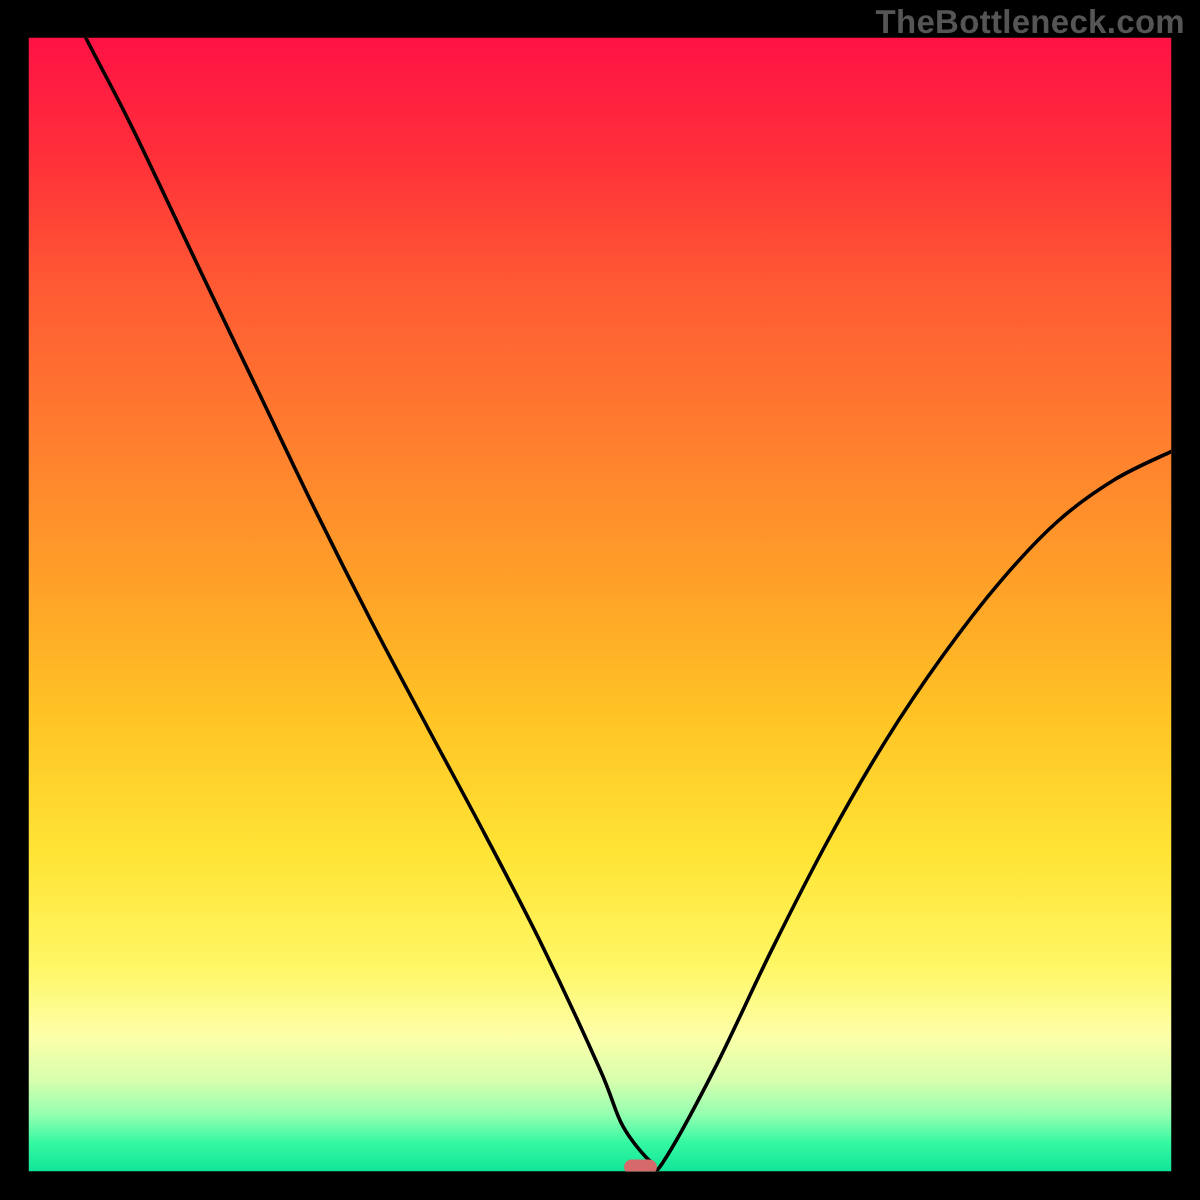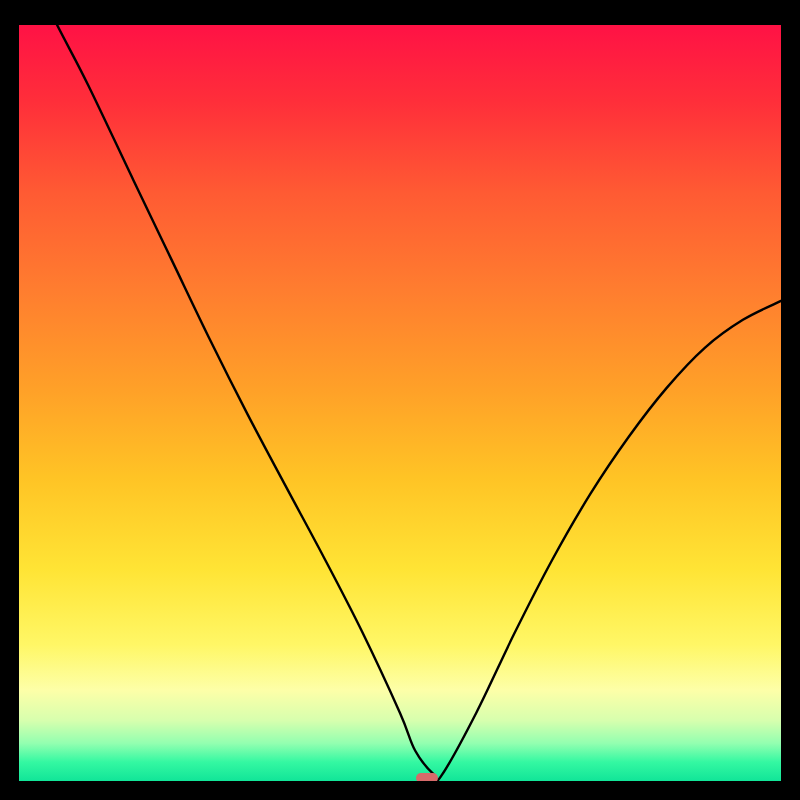--- a/index.html
+++ b/index.html
@@ -69,20 +69,21 @@
     background: #d66a6a;
     border-radius: 6px;
     transform: translate(-50%, -50%);
     z-index: 3;
   }
 </style>
 </head>
 <body>
 
 <div class="outer">
+  <div class="watermark">TheBottleneck.com</div>
 
   <div class="plot">
     <div class="gradient"></div>
 
     <svg class="curve" viewBox="0 0 762 756" preserveAspectRatio="none">
       <path id="curve-path" fill="none" stroke="#000" stroke-width="2.4" stroke-linejoin="round" stroke-linecap="round" d="M 0 -75.60000000000007 C 6.3500000000000005 -63.00000000000006, 26.543 -22.680000000000007, 38.1 0 C 49.657000000000004 22.680000000000007, 56.642 34.64999999999998, 69.342 60.47999999999997 C 82.042 86.30999999999996, 100.457 125.99999999999994, 114.3 154.97999999999996 C 128.143 183.95999999999998, 139.70000000000002 207.90000000000003, 152.4 234.36000000000004 C 165.1 260.82000000000005, 177.8 287.91, 190.5 313.74 C 203.2 339.57, 215.9 364.77000000000004, 228.6 389.34000000000003 C 241.29999999999998 413.91, 254 437.346, 266.7 461.15999999999997 C 279.4 484.97399999999993, 292.1 508.0319999999999, 304.8 532.2239999999999 C 317.5 556.4159999999999, 330.20000000000005 580.356, 342.90000000000003 606.312 C 355.6 632.268, 372.11 668.052, 381 687.96 C 389.89 707.868, 390.525 715.428, 396.24 725.76 C 401.95500000000004 736.092, 410.845 745.92, 415.29 749.952 C 419.735 753.984, 415.925 760.284, 422.91 749.952 C 429.89500000000004 739.62, 445.135 711.522, 457.2 687.96 C 469.265 664.398, 482.6 634.1579999999999, 495.3 608.5799999999999 C 508 583.002, 520.6999999999999 557.802, 533.4 534.4920000000001 C 546.1 511.1820000000001, 558.8 489.132, 571.5 468.71999999999997 C 584.2 448.30799999999994, 596.9000000000001 429.6599999999999, 609.6 412.0199999999999 C 622.3 394.37999999999994, 634.9999999999999 377.748, 647.6999999999999 362.88 C 660.4 348.012, 673.1 334.152, 685.8000000000001 322.812 C 698.5000000000001 311.47200000000004, 711.2 302.65200000000004, 723.9 294.84000000000003 C 736.5999999999999 287.028, 755.65 279.09000000000003, 762 275.94"></path>
     </svg>
 
     <div class="marker" id="marker" style="left: 407.67px; top: 752.976px; background: rgb(214, 106, 106);"></div>
   </div>

